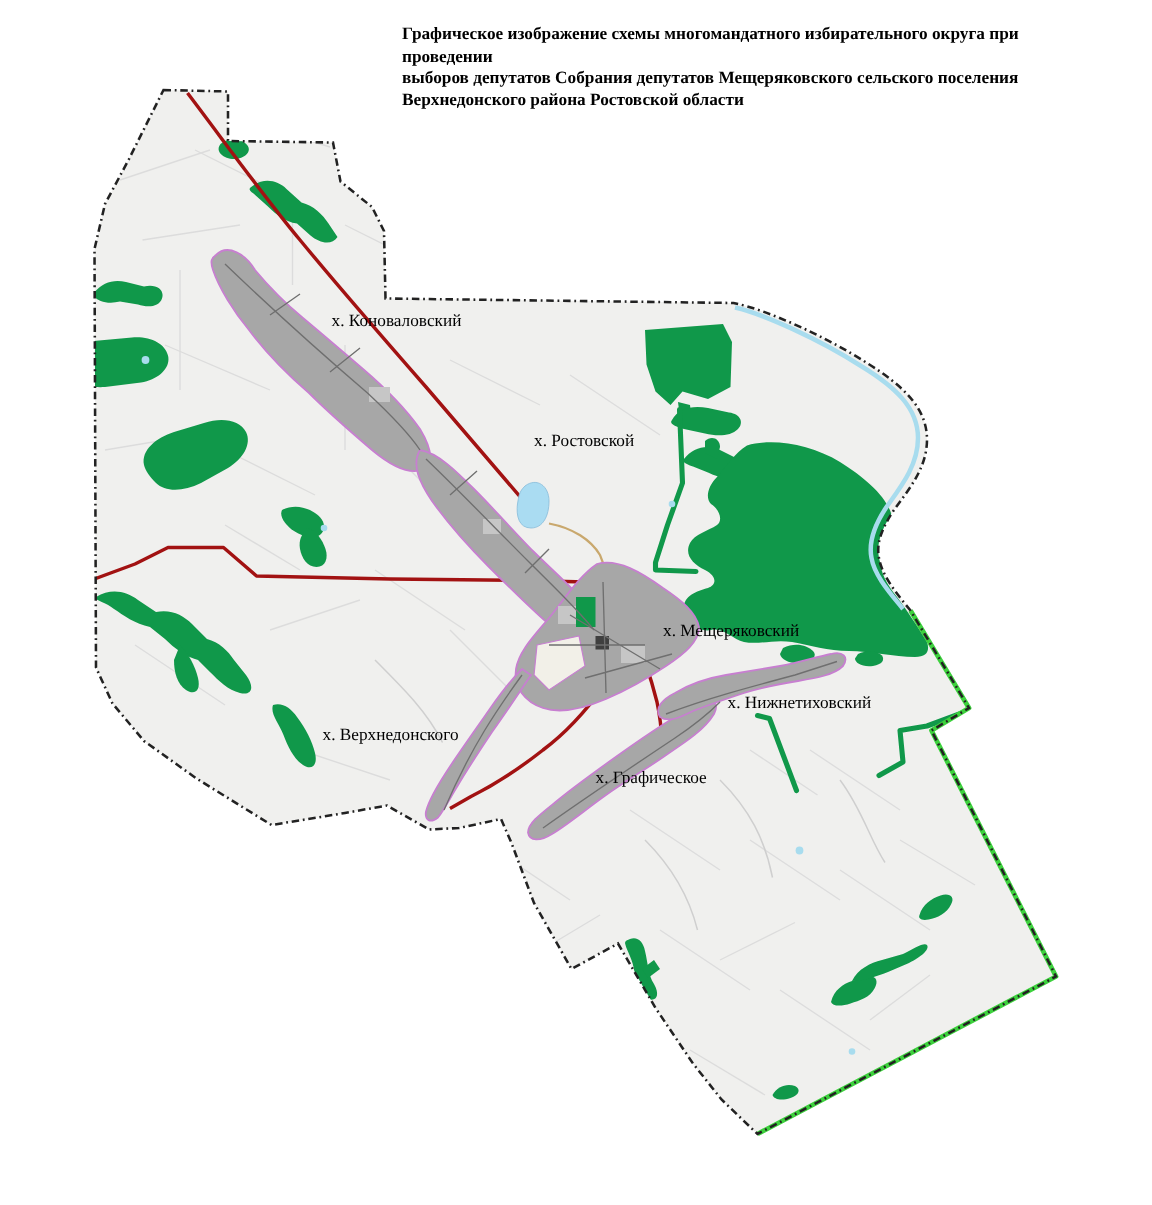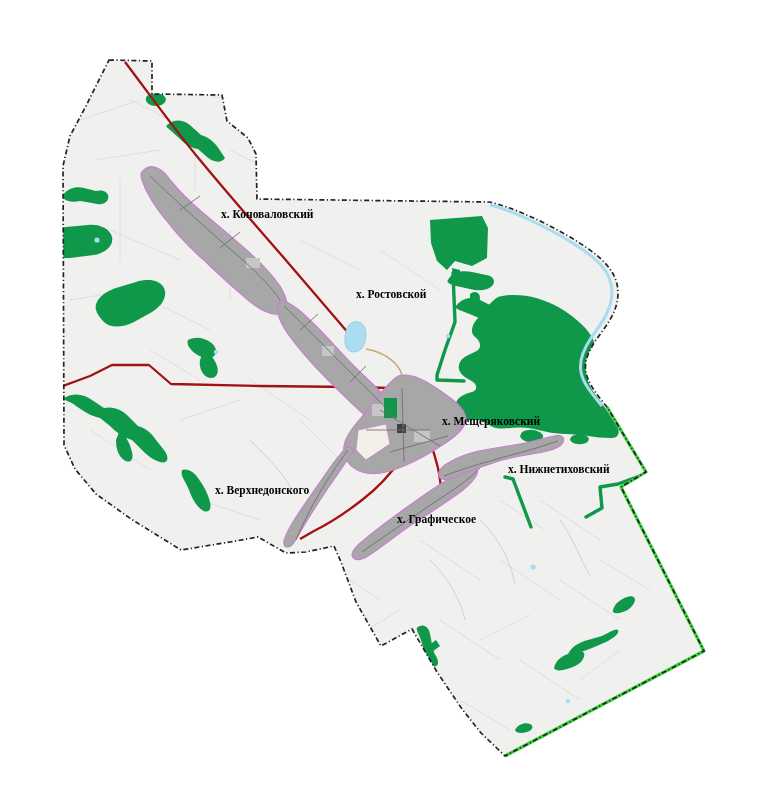--- a/index.html
+++ b/index.html
@@ -1,28 +1,31 @@
 <!DOCTYPE html>
 <html><head>
 <meta charset="utf-8">
 <style>
   html,body{margin:0;padding:0;background:#ffffff;}
   body{width:768px;height:803px;position:relative;overflow:hidden;
        font-family:"Liberation Serif", serif;}
   .title{position:absolute;left:268px;top:16px;width:470px;
          font-weight:bold;font-size:11.5px;line-height:14.6px;color:#000;}
   .title span{display:block;}
-  .hamlet{position:absolute;font-weight:bold;font-size:11.5px;color:#000;
+  .hamlet{position:absolute;font-weight:normal;font-size:11.5px;color:#000;
           white-space:nowrap;}
   svg{position:absolute;left:0;top:0;}
 </style>
 </head>
 <body>
 
 <div class="title">
+  <span>Графическое изображение схемы многомандатного избирательного округа при проведении</span>
+  <span>выборов депутатов Собрания депутатов Мещеряковского сельского поселения</span>
+  <span>Верхнедонского района Ростовской области</span>
 </div>
 
 <svg width="768" height="803" viewBox="0 0 768 803">
   <defs>
     <clipPath id="terr">
       <path d="M 109,60 L 152,61 L 152,94 L 222,95 L 227,121 L 248,138 L 256,154 L 257,199 L 489,202
                C 510,206 550,224 578,242 C 602,257 618,272 618,293 C 618,312 606,326 596,340
                C 588,352 584,362 586,372 C 588,384 598,396 607,407
                L 646,472 L 621,487 L 704,651 L 505,756
                L 481,733 L 462,709 L 437,672 L 412,629 L 381,646 L 356,602 L 341,562 L 334,546
@@ -202,15 +205,15 @@
              L 646,472 L 621,487 L 704,651 L 505,756
              L 481,733 L 462,709 L 437,672 L 412,629 L 381,646 L 356,602 L 341,562 L 334,546
              L 306,552 L 286,553 L 258,537 L 230,542 L 181,550 L 131,519 L 96,494 L 75,469 L 64,445
              L 63,166 L 70,136 L 86,106 Z" fill="none" stroke="#222222" stroke-width="1.7" stroke-dasharray="5 2.5 1.2 2.5"></path>
   </g>
 </svg>
 
 <div class="hamlet" style="left:221px;top:208px">х. Коноваловский</div>
 <div class="hamlet" style="left:356px;top:288px">х. Ростовской</div>
 <div class="hamlet" style="left:442px;top:415px">х. Мещеряковский</div>
-<div class="hamlet" style="left:508px;top:463px">х. Нижнетиховский</div>
+<div class="hamlet" style="left:485px;top:463px">х. Нижнетиховский</div>
 <div class="hamlet" style="left:215px;top:484px">х. Верхнедонского</div>
 <div class="hamlet" style="left:397px;top:513px">х. Графическое</div>
 
 </body></html>

